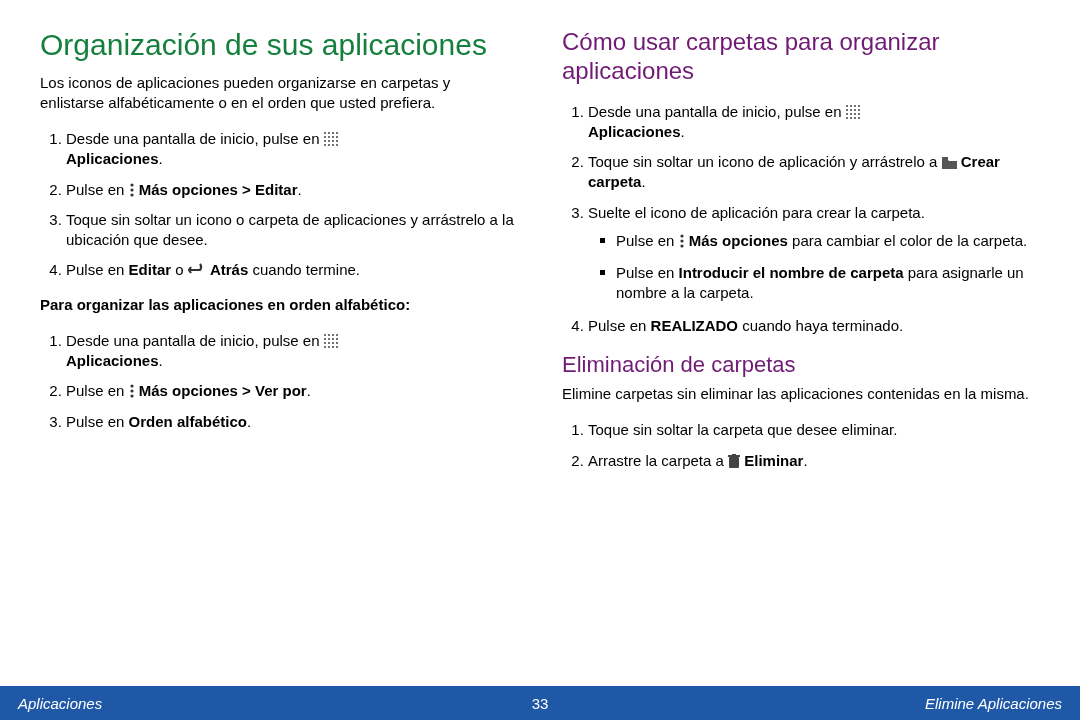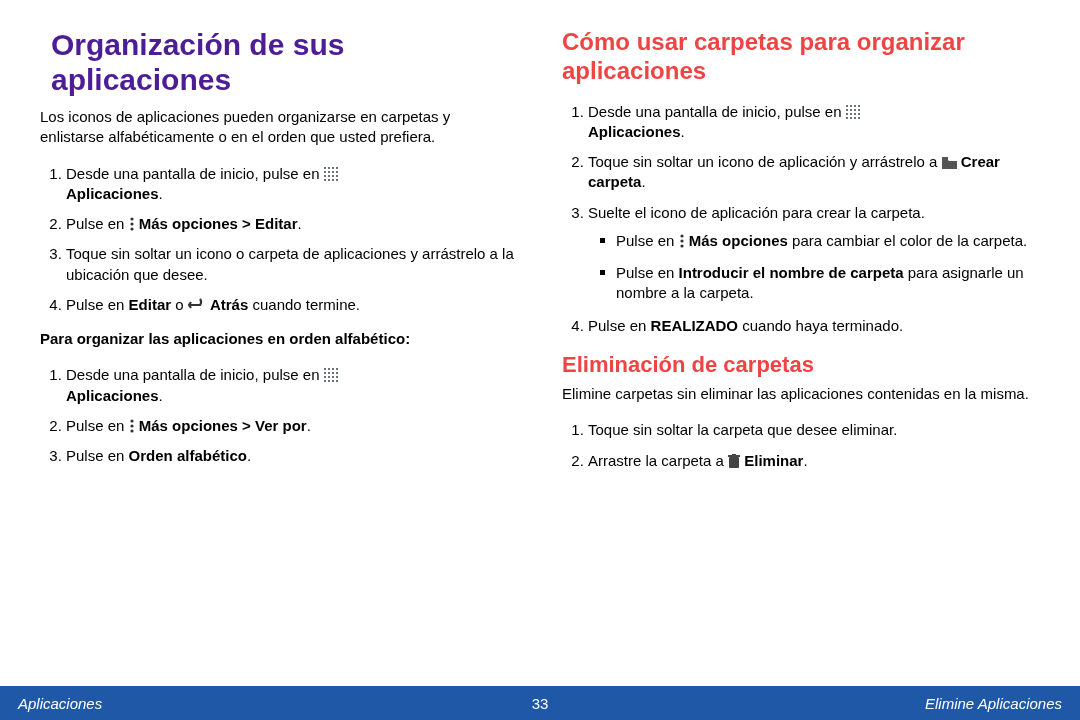--- a/index.html
+++ b/index.html
@@ -1,21 +1,21 @@
 <!DOCTYPE html>
 <html><head>
 <meta charset="utf-8">
 <style>
   * { box-sizing: border-box; margin: 0; padding: 0; }
   html, body { width: 1080px; height: 720px; font-family: Arial, Helvetica, sans-serif; background: #fff; color: #000; }
   .page { display: flex; flex-direction: column; height: 720px; }
   .cols { flex: 1; display: flex; padding: 28px 40px 0 40px; gap: 44px; }
   .col { flex: 1; font-size: 15px; line-height: 1.35; }
-  h1 { color: #4c1d95; font-weight: 700; font-size: 30px; line-height: 1.15; margin-bottom: 10px; margin-left: 11px; }
-  h2 { color: #ef4444; font-weight: 700; font-size: 22px; line-height: 1.2; margin-top: 16px; margin-bottom: 6px; }
+  h1 { color: #15803d; font-weight: 400; font-size: 30px; line-height: 1.15; margin-bottom: 10px; }
+  h2 { color: #701a75; font-weight: 400; font-size: 22px; line-height: 1.2; margin-top: 16px; margin-bottom: 6px; }
   p.intro { margin-bottom: 8px; }
   ol { list-style: decimal; padding-left: 26px; margin-top: 16px; }
   ol > li { margin-bottom: 10px; }
   ul.bullets { list-style: none; padding-left: 18px; margin-top: 8px; }
   ul.bullets > li { position: relative; margin-bottom: 12px; padding-left: 10px; }
   ul.bullets > li::before { content: ""; position: absolute; left: -6px; top: 7px; width: 5px; height: 5px; background:#000; }
   .bold { font-weight: 700; }
   .sub { font-weight: 700; margin-top: 14px; margin-bottom: 4px; display:block; }
   .footer { background: #1f58a6; color: #fff; display:flex; align-items:center; height: 34px; padding: 0 18px; font-style: italic; font-size: 15px; }
   .footer .left { flex:1; text-align:left; }

